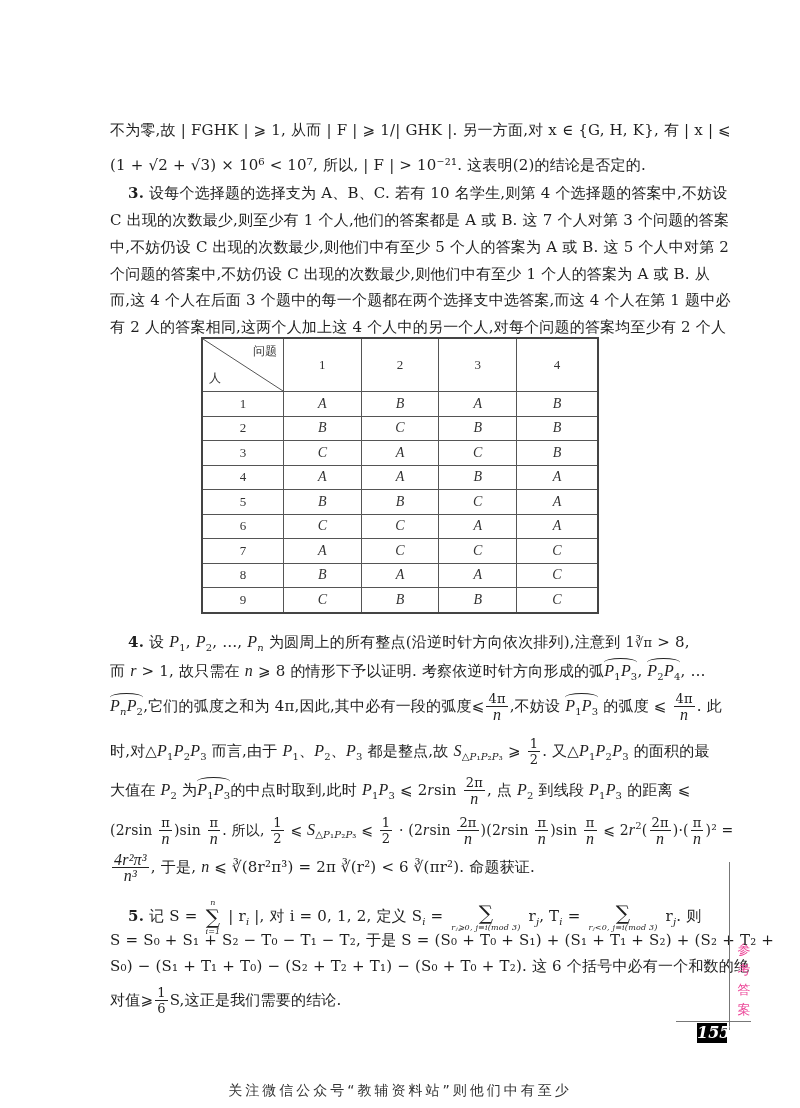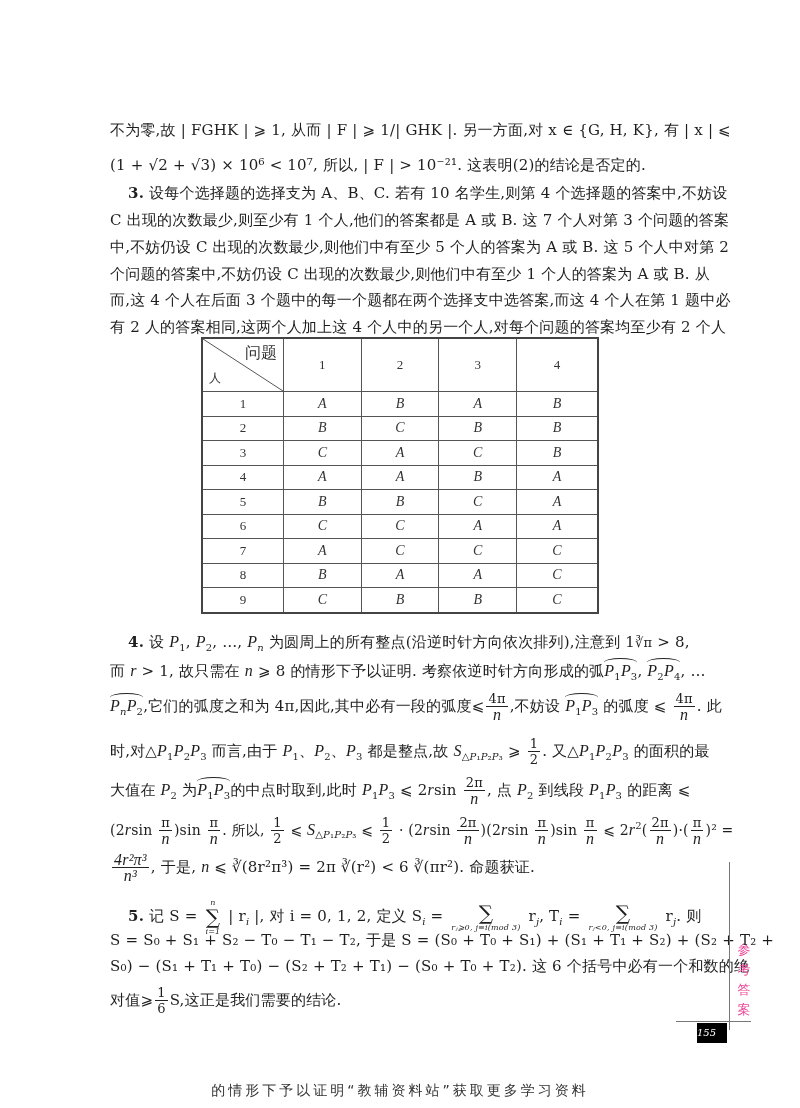--- a/index.html
+++ b/index.html
@@ -30,33 +30,33 @@
   .tbl {
     position: absolute; left: 201px; top: 337px; width: 398px;
     border-collapse: collapse; border: 2px solid #444;
     font-family: "Liberation Serif", "DejaVu Serif", serif; font-size: 13px; color: #333;
   }
   .tbl td { border: 1px solid #555; text-align: center; height: 23.5px; padding: 0; }
   .tbl tr.hdr td { height: 52px; }
   .tbl td.cell { font-style: italic; font-size: 14px; }
   .diag { position: relative; width: 80px; }
   .diag svg { position: absolute; left: 0; top: 0; }
-  .diag .top { position: absolute; right: 6px; top: 4px; font-size: 16px; font-family: Liberation Mono, monospace; }
+  .diag .top { position: absolute; right: 6px; top: 4px; font-size: 12px; font-family: Liberation Mono, monospace; }
   .diag .bot { position: absolute; left: 6px; bottom: 4px; font-size: 12px; font-family: "DejaVu Sans", sans-serif; }
 
   
   .vrule { position: absolute; left: 729px; top: 862px; width: 1px; height: 168px; background: #777; }
   .hrule { position: absolute; left: 676px; top: 1021px; width: 75px; height: 1px; background: #777; }
   .side-label {
     position: absolute; left: 736px; top: 940px; width: 16px; font-size: 13px; line-height: 20px;
     color: #ec4899; font-family: "DejaVu Sans", sans-serif; text-align: center;
   }
   .page-num {
     position: absolute; left: 697px; top: 1023px; width: 30px; height: 20px; background: #000; color: #fff;
-    font-weight: normal; font-style: italic; font-size: 10px; text-align: left; line-height: 20px;
+    font-weight: bold; font-style: italic; font-size: 16px; text-align: center; line-height: 20px;
   }
   .footer {
     position: absolute; left: 180px; top: 1082px; width: 440px; text-align: center;
     font-size: 14px; color: #333; letter-spacing: 3px; font-family: "DejaVu Sans", sans-serif;
   }
 </style>
 </head>
 <body>
 
 <div class="page">
@@ -186,14 +186,14 @@
   <div class="line" style="top:956px">S₀) − (S₁ + T₁ + T₀) − (S₂ + T₂ + T₁) − (S₀ + T₀ + T₂). 这 6 个括号中必有一个和数的绝</div>
   <div class="line" style="top:985px">
     <span>对值⩾</span><span class="frac"><span class="n">1</span><span class="d">6</span></span><span>S,这正是我们需要的结论.</span>
   </div>
 
   <div class="vrule"></div>
   <div class="hrule"></div>
   <div class="side-label">参考答案</div>
   <div class="page-num">155</div>
 
-  <div class="footer">的情形下予以证明“教辅资料站”获取更多学习资料</div>
+  <div class="footer">关注微信公众号“教辅资料站”则他们中有至少</div>
 </div>
 
 </body></html>

